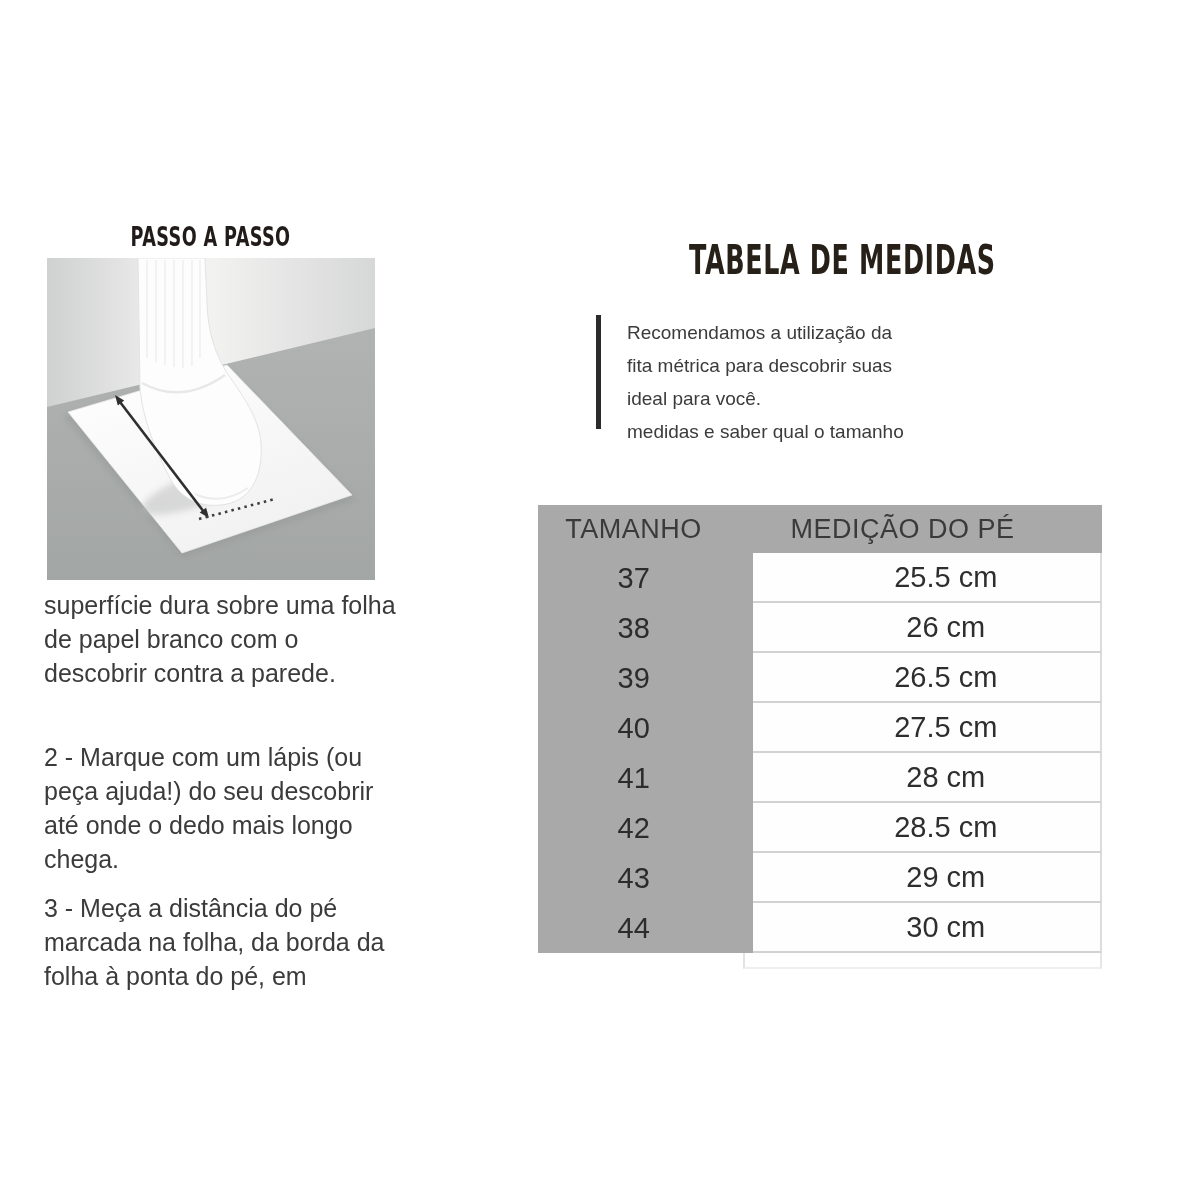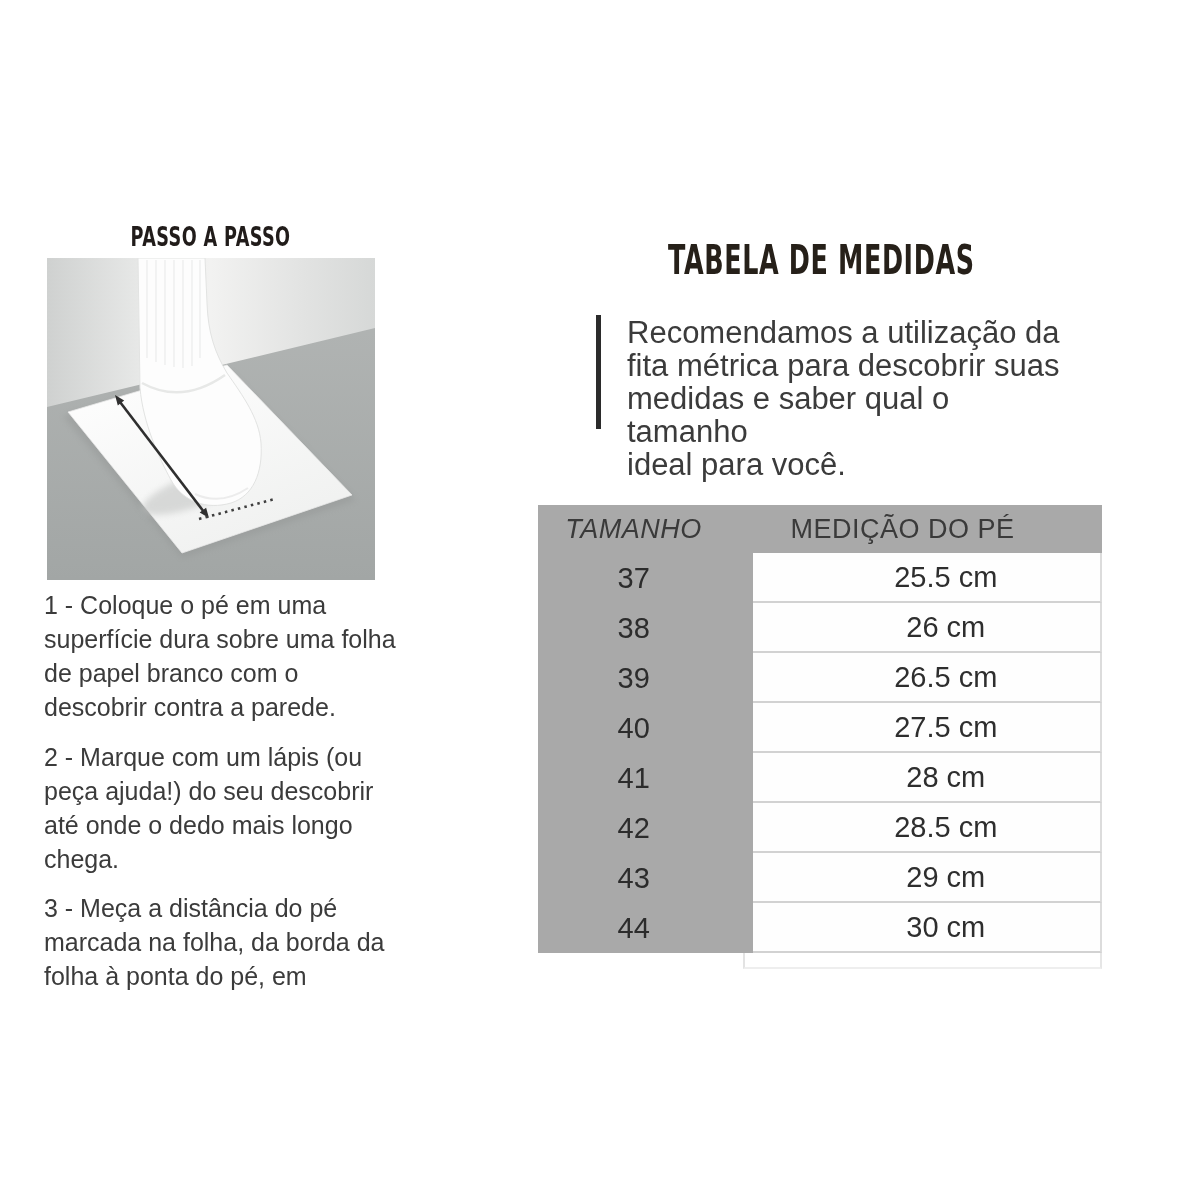--- a/index.html
+++ b/index.html
@@ -23,44 +23,44 @@
   .step {
     position:absolute; left:44px; width:440px;
     font-size:25px; line-height:34px; color:#3b3b3b;
   }
   .step-1 { top:588px; }
   .step-2 { top:740px; }
   .step-3 { top:891px; }
 
   
   .tabela-heading {
-    position:absolute; left:538px; top:236px; width:566px;
+    position:absolute; left:559px; top:236px; width:566px;
     text-align:center; font-family:"DejaVu Sans", sans-serif;
     font-size:41px; font-weight:bold; color:#262019; letter-spacing:1px;
     white-space:nowrap;
     text-decoration:underline;
   }
   .tabela-heading .cond { display:inline-block; transform:scaleX(0.62); transform-origin:50% 50%; }
   .note-bar {
     position:absolute; left:596px; top:315px; width:5px; height:114px;
     background:#2b2b2b;
   }
   .note {
     position:absolute; left:627px; top:316px; width:440px;
-    font-size:31px; line-height:33px; color:#3b3b3b;
+    font-size:19px; line-height:33px; color:#3b3b3b;
   }
 
   
   .size-table { position:absolute; left:538px; top:505px; width:564px; }
   .t-head { display:flex; height:48px; background:#a9a9a9; }
   .th {
     display:flex; align-items:center; justify-content:center;
     font-size:27px; color:#3a3a3a; letter-spacing:0.5px;
   }
-  .th-size { width:205px; padding-right:14px;font-style:italic; }
+  .th-size { width:205px; padding-right:14px; }
   .th-measure { width:359px; padding-right:40px; }
   .t-row { display:flex; height:50px; }
   .td-size {
     width:222px; background:#a9a9a9; display:flex; align-items:center;
     justify-content:center; font-size:29px; color:#2c2c2c; padding-right:24px;
   }
   .td-measure {
     width:359px; background:#fefefe; display:flex; align-items:center;
     justify-content:center; font-size:29px; color:#2e2e2e;
     border-bottom:2px solid #d2d2d2; border-right:2px solid #dcdcdc;padding-left:38px;
@@ -136,21 +136,20 @@
         <line x1="73" y1="144" x2="157" y2="254" stroke="#2f2f2f" stroke-width="2.6"></line>
         <polygon points="68,137 77.2,142.6 70.8,147.4" fill="#2f2f2f"></polygon>
         <polygon points="162,260 159.1,249.7 152.7,254.5" fill="#2f2f2f"></polygon>
       </g>
 
       <line x1="152" y1="261" x2="228" y2="241" stroke="#3f3f3f" stroke-width="2.6" stroke-dasharray="2.5,4.2"></line>
     </svg>
   </div>
 
   <div class="step step-1">
-    <div>1 - Coloque o pé em uma</div>
     <div>superfície dura sobre uma folha</div>
     <div>de papel branco com o</div>
     <div>descobrir contra a parede.</div>
   </div>
   <div class="step step-2">
     <div>2 - Marque com um lápis (ou</div>
     <div>peça ajuda!) do seu descobrir</div>
     <div>até onde o dedo mais longo</div>
     <div>chega.</div>
   </div>
@@ -159,22 +158,22 @@
     <div>marcada na folha, da borda da</div>
     <div>folha à ponta do pé, em</div>
   </div>
 
   <div class="tabela-heading"><span class="cond">TABELA DE MEDIDAS</span></div>
 
   <div class="note-bar"></div>
   <div class="note">
     <div>Recomendamos a utilização da</div>
     <div>fita métrica para descobrir suas</div>
+    <div>ideal para você.</div>
     <div>medidas e saber qual o tamanho</div>
-    <div>ideal para você.</div>
   </div>
 
   <div class="size-table">
     <div class="t-head">
       <div class="th th-size">TAMANHO</div>
       <div class="th th-measure">MEDIÇÃO DO PÉ</div>
     </div>
     <div class="t-row">
       <div class="td-size">37</div>
       <div class="td-measure">25.5 cm</div>

